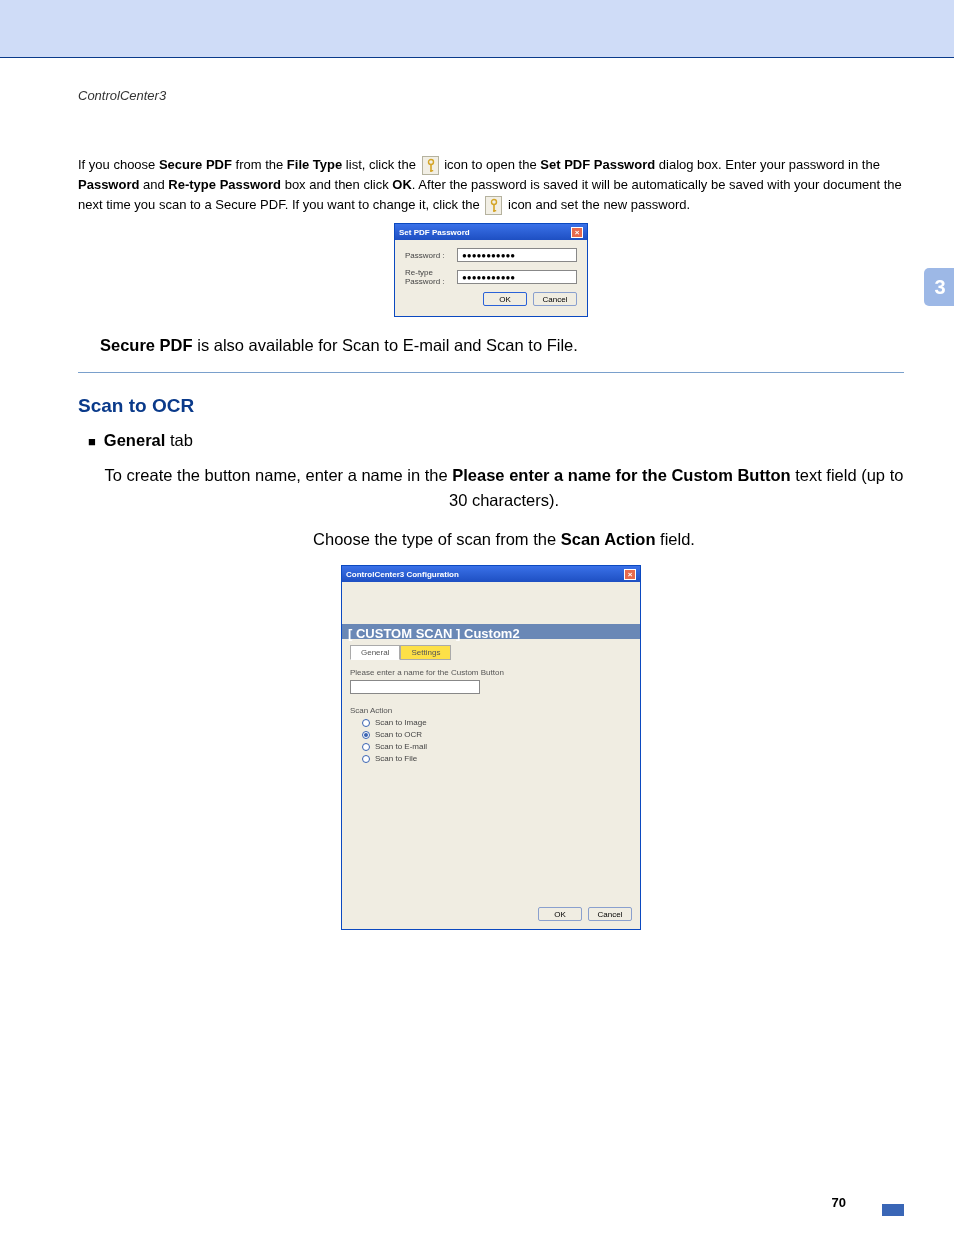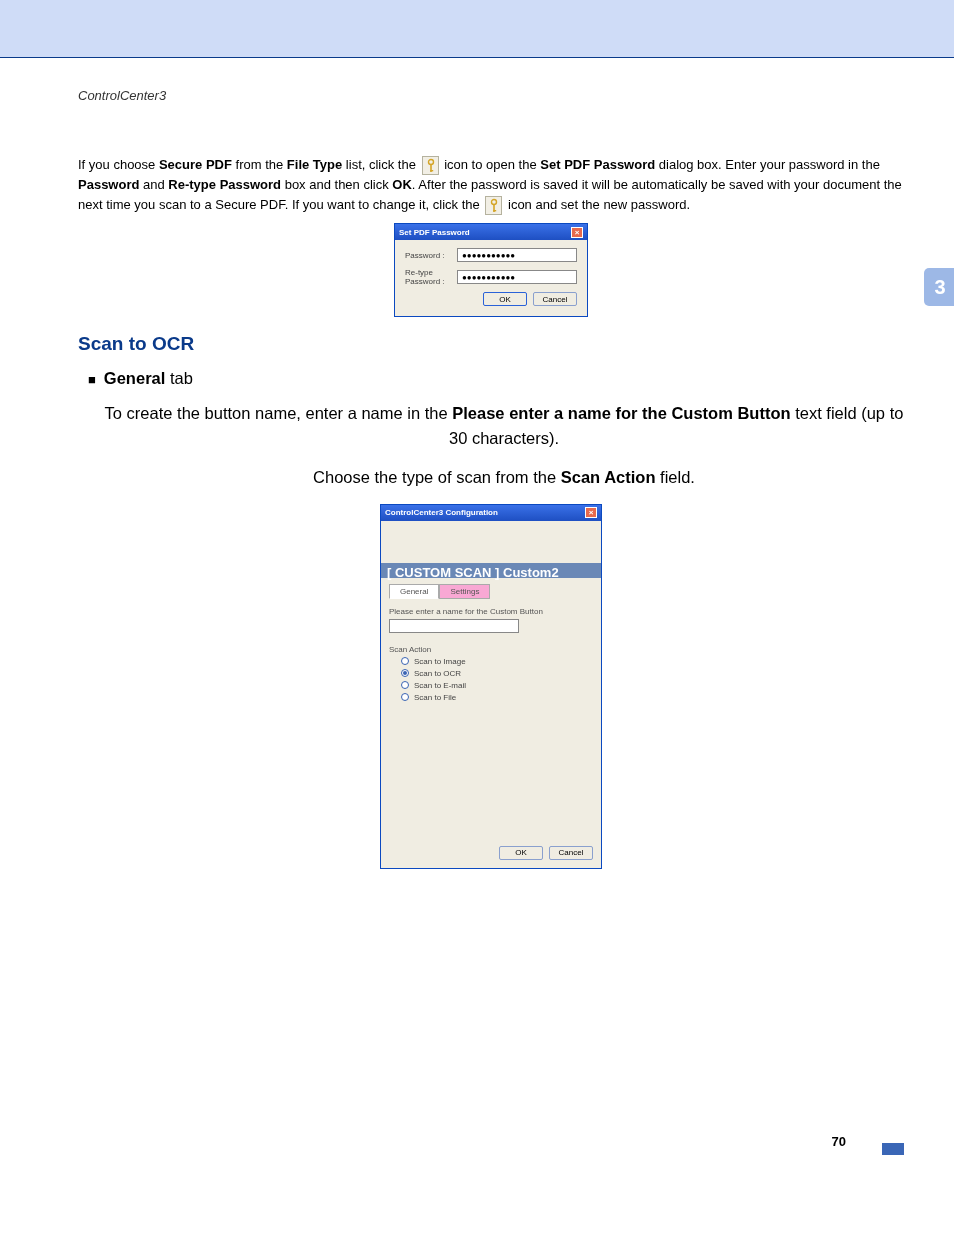--- a/index.html
+++ b/index.html
@@ -117,21 +117,21 @@
   
   .h2 {
     font-size:19px; font-weight:bold; color:#0a3a8a;
     margin-bottom:14px;
   }
   .bullet-row { display:flex; gap:8px; margin-left:10px; font-size:16.5px; margin-bottom:10px; }
   .bullet-sq { font-size:13px; line-height:22px; }
   .sub-para { margin-left:26px; font-size:16.5px; line-height:1.5; margin-bottom:14px;text-align:center; }
   
   .dlg2 {
-    width: 222px;
+    width: 300px;
     margin: 8px auto 0;
     border:1px solid #0b49c0;
     background:#f0ede2;
     font-size:8px;
   }
   .dlg2-title {
     height:16px;
     background: linear-gradient(#3a71e8,#1e4fc2);
     color:#fff; font-weight:bold;
     padding:2px 4px; font-size:8px;
@@ -143,21 +143,21 @@
     color:#fff; font-size:13px; font-weight:bold;
     padding:2px 6px;
     margin-top:42px;
   }
   .dlg2-body {
     padding:6px 8px 6px;
   }
   .tabs { display:flex; margin-bottom:8px; }
   .tab {
     padding:2px 10px; font-size:8px; border:1px solid #aaa;
-    background:#f9a8d4; color:#555;
+    background:#fde047; color:#555;
   }
   .tab.active { background:#fff; border-bottom-color:#fff; position:relative; z-index:1;}
   .field-block { margin-bottom:12px; }
   .field-label { color:#555; margin-bottom:3px; }
   .text-input {
     width:130px; height:14px; border:1px solid #888; background:#fff;
   }
   .radio-group { margin-left:12px; }
   .radio-row { display:flex; align-items:center; gap:5px; margin-bottom:3px; color:#444; }
   .radio {
@@ -223,20 +223,23 @@
         <label>Re-type Password :</label>
         <input type="text" value="●●●●●●●●●●●" style="">
       </div>
       <div class="dlg1-buttons">
         <button class="ok">OK</button>
         <button>Cancel</button>
       </div>
     </div>
   </div>
 
+  <div class="note-body">
+    <b>Secure PDF</b><span> is also available for Scan to E-mail and Scan to File.</span>
+  </div>
 
   <div class="h2">Scan to OCR</div>
 
   <div class="bullet-row">
     <span class="bullet-sq">■</span>
     <span><b>General</b><span> tab</span></span>
   </div>
 
   <p class="sub-para">
     <span>To create the button name, enter a name in the </span><b>Please enter a name for the Custom Button</b><span> text field (up to 30 characters).</span>

